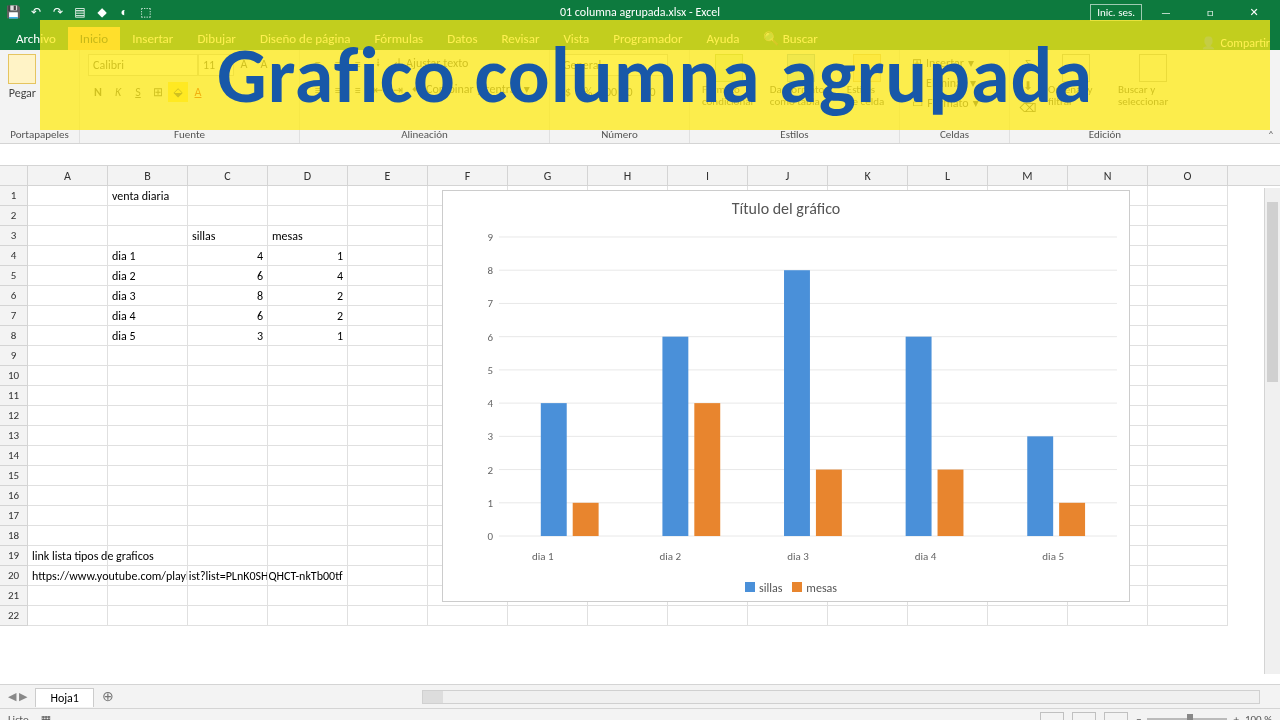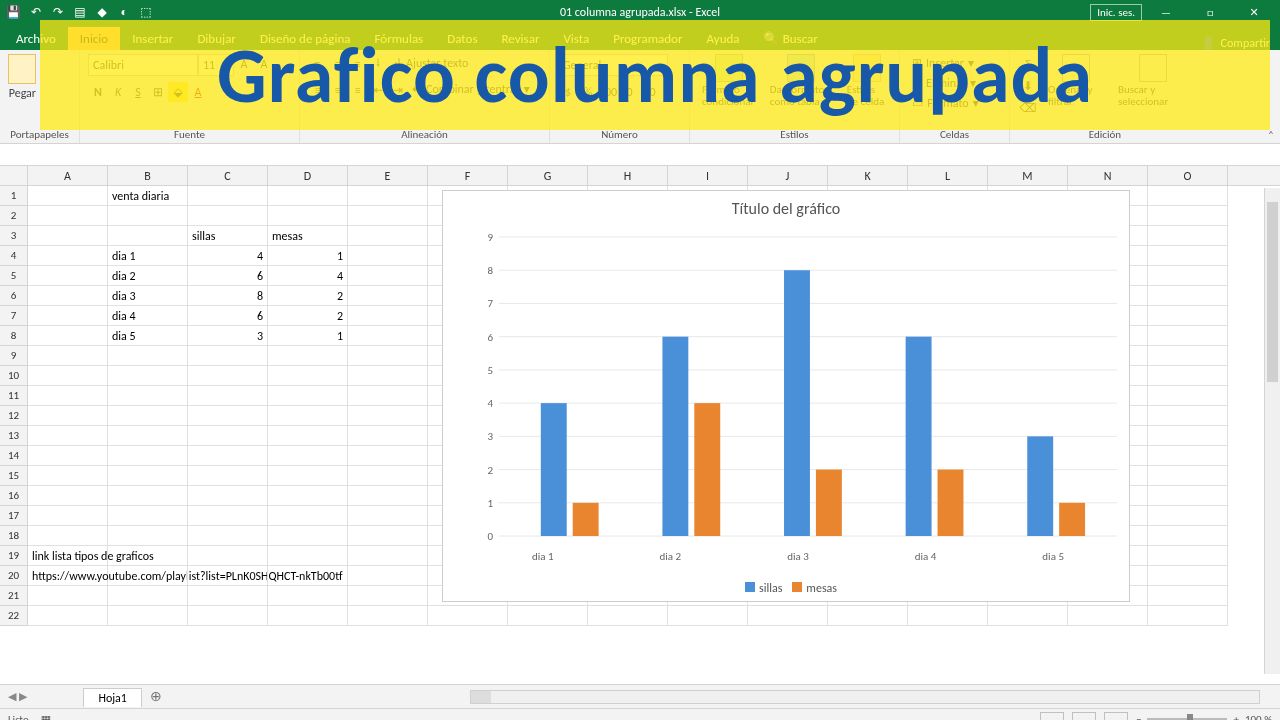--- a/index.html
+++ b/index.html
@@ -57,21 +57,21 @@
 .chart-title { text-align:center; font-size:16px; color:#555; padding:8px 0 4px; }
 .plot { position:absolute; left:36px; top:40px; right:12px; bottom:60px; }
 .axis-lbl { font-size:11px; fill:#666; text-anchor:end; }
 .xlbl { font-size:11px; fill:#666; text-anchor:middle; }
 .legend { position:absolute; bottom:6px; left:0; right:0; text-align:center; font-size:12px; color:#555; }
 .legend .sw { display:inline-block; width:10px; height:10px; margin:0 4px 0 10px; }
 
 
 .sheettabs { height:24px; border-top:1px solid #d4d4d4; background:#f3f3f3; display:flex; align-items:center; }
 .stab-nav { padding:0 8px; color:#888; font-size:11px; }
-.stab { background:#fff; border:1px solid #ccc; border-bottom:none; padding:2px 14px; font-size:12px; position:relative; top:1px;margin-left:48px; }
+.stab { background:#fff; border:1px solid #ccc; border-bottom:none; padding:2px 14px; font-size:12px; position:relative; top:1px; }
 .stab-add { padding:0 8px; color:#777; font-size:14px; }
 .hscroll { flex:1; margin:0 20px 0 300px; height:14px; background:#f0f0f0; border:1px solid #d0d0d0; position:relative; }
 .hscroll::before { content:""; position:absolute; left:0; width:20px; height:100%; background:#ddd; }
 
 
 .status { height:22px; background:#f3f3f3; border-top:1px solid #d4d4d4; display:flex; align-items:center; padding:0 8px; font-size:11px; color:#555; }
 .status .right { margin-left:auto; display:flex; align-items:center; gap:8px; }
 .viewbtn { width:24px; height:16px; border:1px solid #c0c0c0; display:inline-block; }
 .zoom-ctrl { display:flex; align-items:center; gap:6px; }
 .zslider { width:80px; height:3px; background:#bbb; position:relative; }

